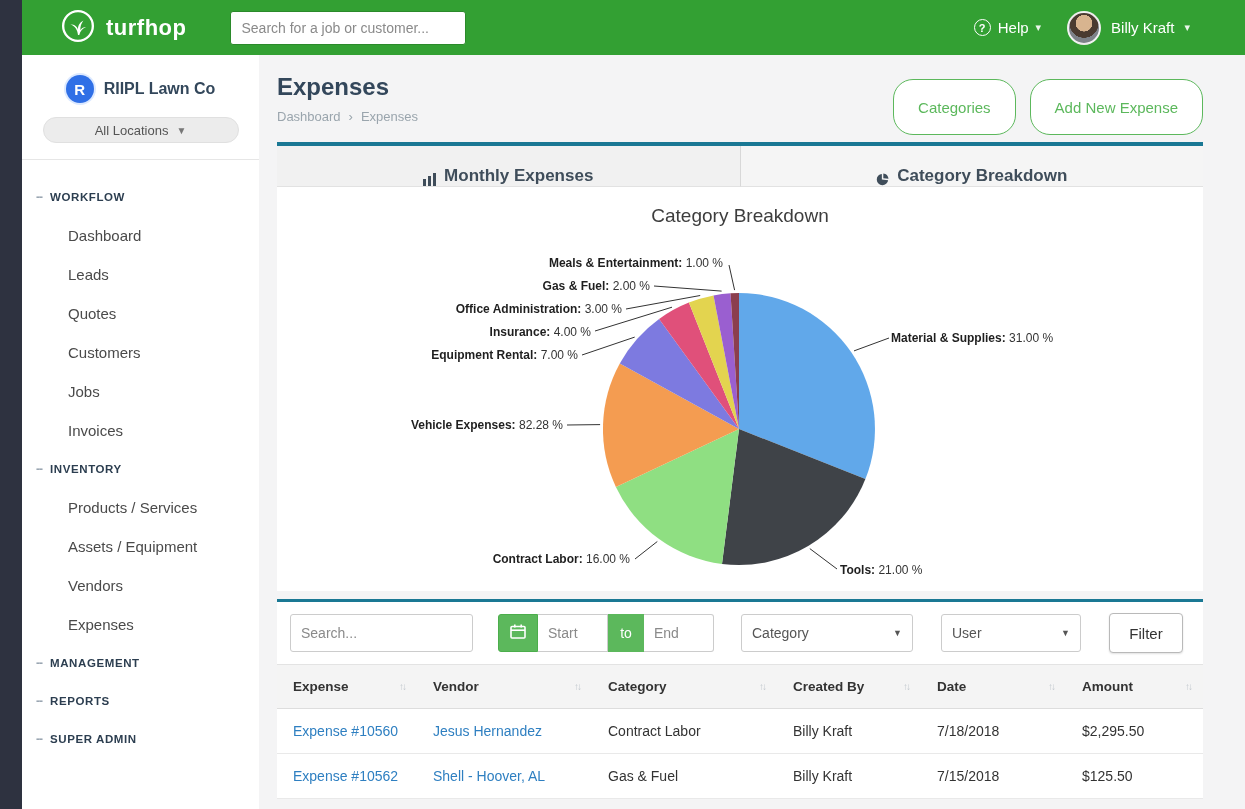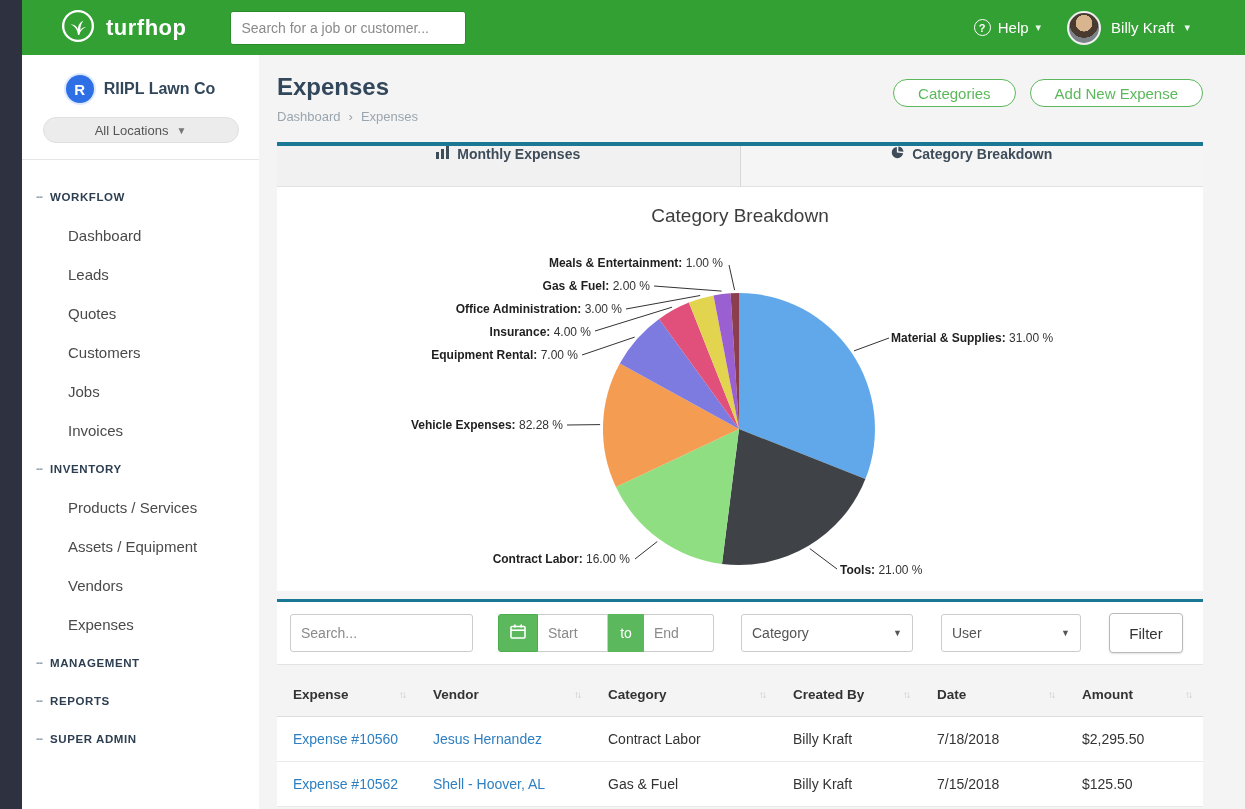--- a/index.html
+++ b/index.html
@@ -40,25 +40,25 @@
   .dash-icon { color:#9aa6b2; font-weight:bold; letter-spacing:-1px; font-size:12px; }
   .nav-item { display:block; padding:11px 0 11px 46px; font-size:15px; color:#4a4a4a; text-decoration:none; cursor:pointer; }
 
   
   .main { grid-column:3; grid-row:2; background:#f4f4f5; padding:0 42px 0 18px; overflow:hidden; }
   .page-head { display:flex; justify-content:space-between; align-items:flex-start; padding-top:18px; height:87px; }
   .page-title { margin:0; font-size:24px; font-weight:600; color:#33475b; }
   .breadcrumb { margin-top:8px; font-size:13px; color:#9aa5ad; display:flex; align-items:center; gap:8px; }
   .crumb { cursor:pointer; }
   .head-buttons { display:flex; gap:14px; margin-top:6px; }
-  .pill-btn { height:28px; padding:0 24px; border:1.5px solid #5cb85c; border-radius:20px; background:#fff; color:#5cb85c; font-size:15px; cursor:pointer; font-family:"Liberation Sans",sans-serif; }
+  .pill-btn { height:56px; padding:0 24px; border:1.5px solid #5cb85c; border-radius:20px; background:#fff; color:#5cb85c; font-size:15px; cursor:pointer; font-family:"Liberation Sans",sans-serif; }
 
   
   .tabs { display:flex; border-top:4px solid #1a7894; background:#f1f1f1; height:45px; }
-  .tab { flex:1; display:flex; align-items:flex-start; justify-content:center; gap:8px; font-size:14px; font-weight:600; color:#3f4d5a; cursor:pointer; border-bottom:1px solid #e2e2e2; }
+  .tab { flex:1; display:flex; align-items:flex-end; justify-content:center; gap:8px; font-size:17px; font-weight:600; color:#3f4d5a; cursor:pointer; border-bottom:1px solid #e2e2e2; }
   .tab-left { border-right:1px solid #d8d8d8; }
   .tab-active { background:#f5f5f5; }
   .tab-icon svg { display:block; fill:#3f4d5a; }
 
   
   .chart-panel { position:relative; background:#fff; height:404px; overflow:hidden; }
   .chart-title { margin:0; padding-top:18px; text-align:center; font-size:19px; font-weight:500; color:#3d3d3d; }
   .pie-svg { position:absolute; left:0; top:0; }
   .pie-label { position:absolute; font-size:12px; white-space:nowrap; color:#333; }
   .pl-name { font-weight:bold; color:#1f1f1f; }
@@ -83,21 +83,21 @@
   .to-box { width:36px; height:38px; background:#5cb85c; color:#fff; font-size:14px; display:flex; align-items:center; justify-content:center; }
   .end-input { border-left:none; border-radius:0 3px 3px 0; }
   .select { height:38px; border:1px solid #ccc; border-radius:3px; background:#fff; display:flex; align-items:center; justify-content:space-between; padding:0 10px; font-size:14px; color:#555; cursor:pointer; }
   .sel-category { width:172px; margin-left:27px; }
   .sel-user { width:140px; margin-left:28px; }
   .sel-caret { font-size:9px; color:#555; }
   .filter-btn { margin-left:28px; width:74px; height:40px; background:#fff; border:1px solid #b9b9b9; border-radius:4px; font-size:15px; color:#333; cursor:pointer; box-shadow:0 1px 2px rgba(0,0,0,.12); font-family:"Liberation Sans",sans-serif; }
 
   table.expense-table { width:100%; border-collapse:collapse; font-size:14px; }
   .expense-table th { background:#f4f4f4; border-top:1px solid #e3e3e3; border-bottom:1px solid #ddd; font-size:13.5px; font-weight:bold; color:#333; text-align:left; padding:14px 12px 14px 16px; }
-  .th-inner { display:flex; align-items:center; justify-content:space-between; gap:6px;margin-top:8px; }
+  .th-inner { display:flex; align-items:center; justify-content:space-between; gap:6px; }
   .sort-icon { color:#c2c8ce; font-size:10px; letter-spacing:-2px; cursor:pointer; }
   .expense-table td { border-bottom:1px solid #e9e9e9; padding:14px 12px 14px 16px; color:#333; }
   .cell-link { color:#2e7fc1; text-decoration:none; cursor:pointer; }
   .col-expense{width:140px;} .col-vendor{width:175px;} .col-category{width:185px;}
   .col-created{width:144px;} .col-date{width:145px;} .col-amount{width:auto;}
 </style>
 </head>
 <body>
 
 <div class="app">

